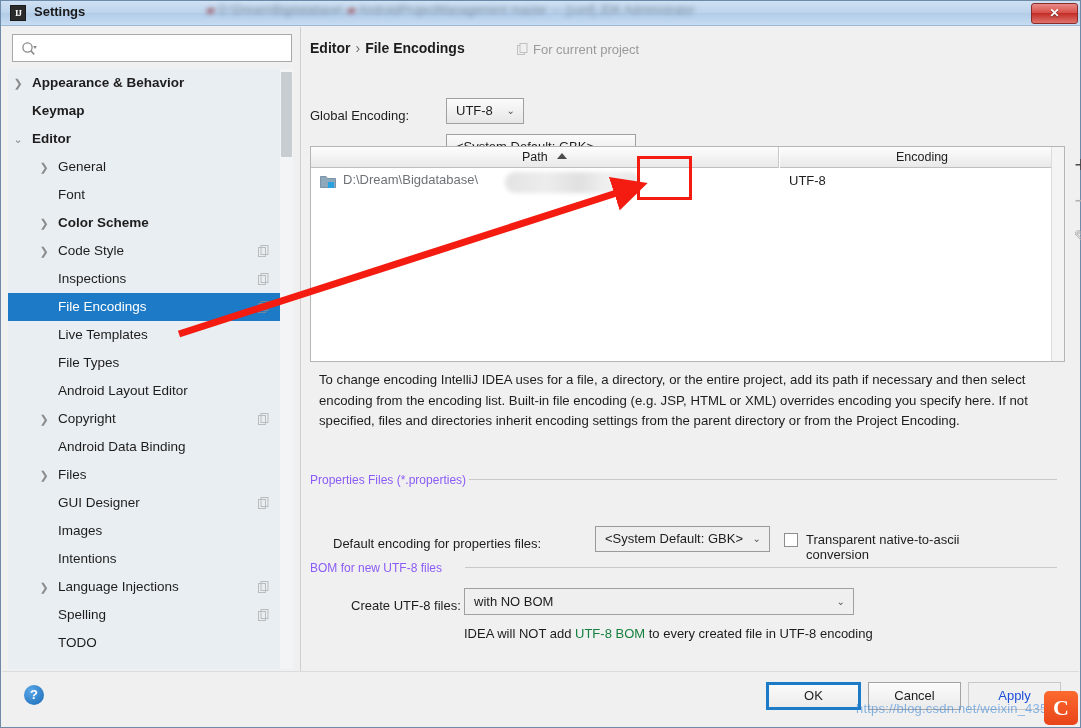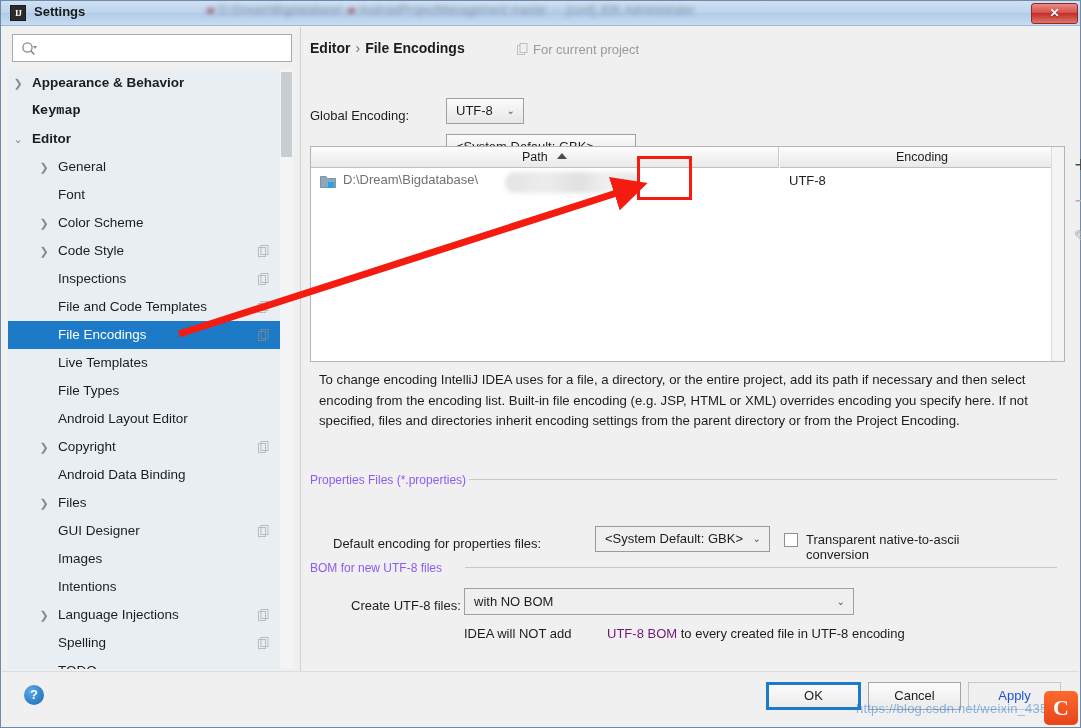--- a/index.html
+++ b/index.html
@@ -277,21 +277,21 @@
     position: absolute;
     width: 14px; height: 14px;
     border: 1px solid #8d8d8d;
     background: #fff;
     cursor: pointer;
   }
   .chk-label {
     position: absolute;
     font-size: 13px; color: #1d1d1d;
   }
-  .link { color: #701a75; margin-left: 32px; }
+  .link { color: #15803d; }
   .hint {
     position: absolute;
     font-size: 13px; color: #1d1d1d;
   }
 
   
   .footer {
     position: absolute; left: 1px; bottom: 1px;
     width: 1077px; height: 55px;
     background: #f0f0f0;
@@ -377,54 +377,47 @@
       <input class="search-input" type="text" placeholder="" style="">
     </div>
 
     <div class="tree">
       <div id="tree-items">
           <div class="tree-item">
             <span class="chev" style="left: 4px;">❯</span>
             <span class="lbl b" style="left: 24px;">Appearance &amp; Behavior</span>
           </div>
           <div class="tree-item">
-            <span class="lbl b" style="left: 24px; font-family: Liberation Mono, monospace;">Keymap</span>
+            <span class="lbl b" style="left: 24px;">Keymap</span>
           </div>
           <div class="tree-item">
             <span class="chev" style="left: 4px;">⌄</span>
             <span class="lbl b" style="left: 24px;">Editor</span>
           </div>
           <div class="tree-item">
             <span class="chev" style="left: 30px;">❯</span>
             <span class="lbl" style="left: 50px;">General</span>
           </div>
           <div class="tree-item">
             <span class="lbl" style="left: 50px;">Font</span>
           </div>
           <div class="tree-item">
             <span class="chev" style="left: 30px;">❯</span>
-            <span class="lbl" style="left: 50px;">Color Scheme</span>
+            <span class="lbl" style="left: 50px; font-weight: bold;">Color Scheme</span>
           </div>
           <div class="tree-item">
             <span class="chev" style="left: 30px;">❯</span>
             <span class="lbl" style="left: 50px;">Code Style</span>
             <svg class="copy-ic" viewBox="0 0 11 12">
               <rect x="0.5" y="2.5" width="7" height="9" fill="none" stroke="#8a8a8a"></rect>
               <rect x="3" y="0.5" width="7" height="9" fill="none" stroke="#8a8a8a"></rect>
             </svg>
           </div>
           <div class="tree-item">
             <span class="lbl" style="left: 50px;">Inspections</span>
-            <svg class="copy-ic" viewBox="0 0 11 12">
-              <rect x="0.5" y="2.5" width="7" height="9" fill="none" stroke="#8a8a8a"></rect>
-              <rect x="3" y="0.5" width="7" height="9" fill="none" stroke="#8a8a8a"></rect>
-            </svg>
-          </div>
-          <div class="tree-item">
-            <span class="lbl" style="left: 50px;">File and Code Templates</span>
             <svg class="copy-ic" viewBox="0 0 11 12">
               <rect x="0.5" y="2.5" width="7" height="9" fill="none" stroke="#8a8a8a"></rect>
               <rect x="3" y="0.5" width="7" height="9" fill="none" stroke="#8a8a8a"></rect>
             </svg>
           </div>
           <div class="tree-item sel">
             <span class="lbl" style="left: 50px;">File Encodings</span>
             <svg class="copy-ic" viewBox="0 0 11 12">
               <rect x="0.5" y="2.5" width="7" height="9" fill="none" stroke="#8a8a8a"></rect>
               <rect x="3" y="0.5" width="7" height="9" fill="none" stroke="#8a8a8a"></rect>

